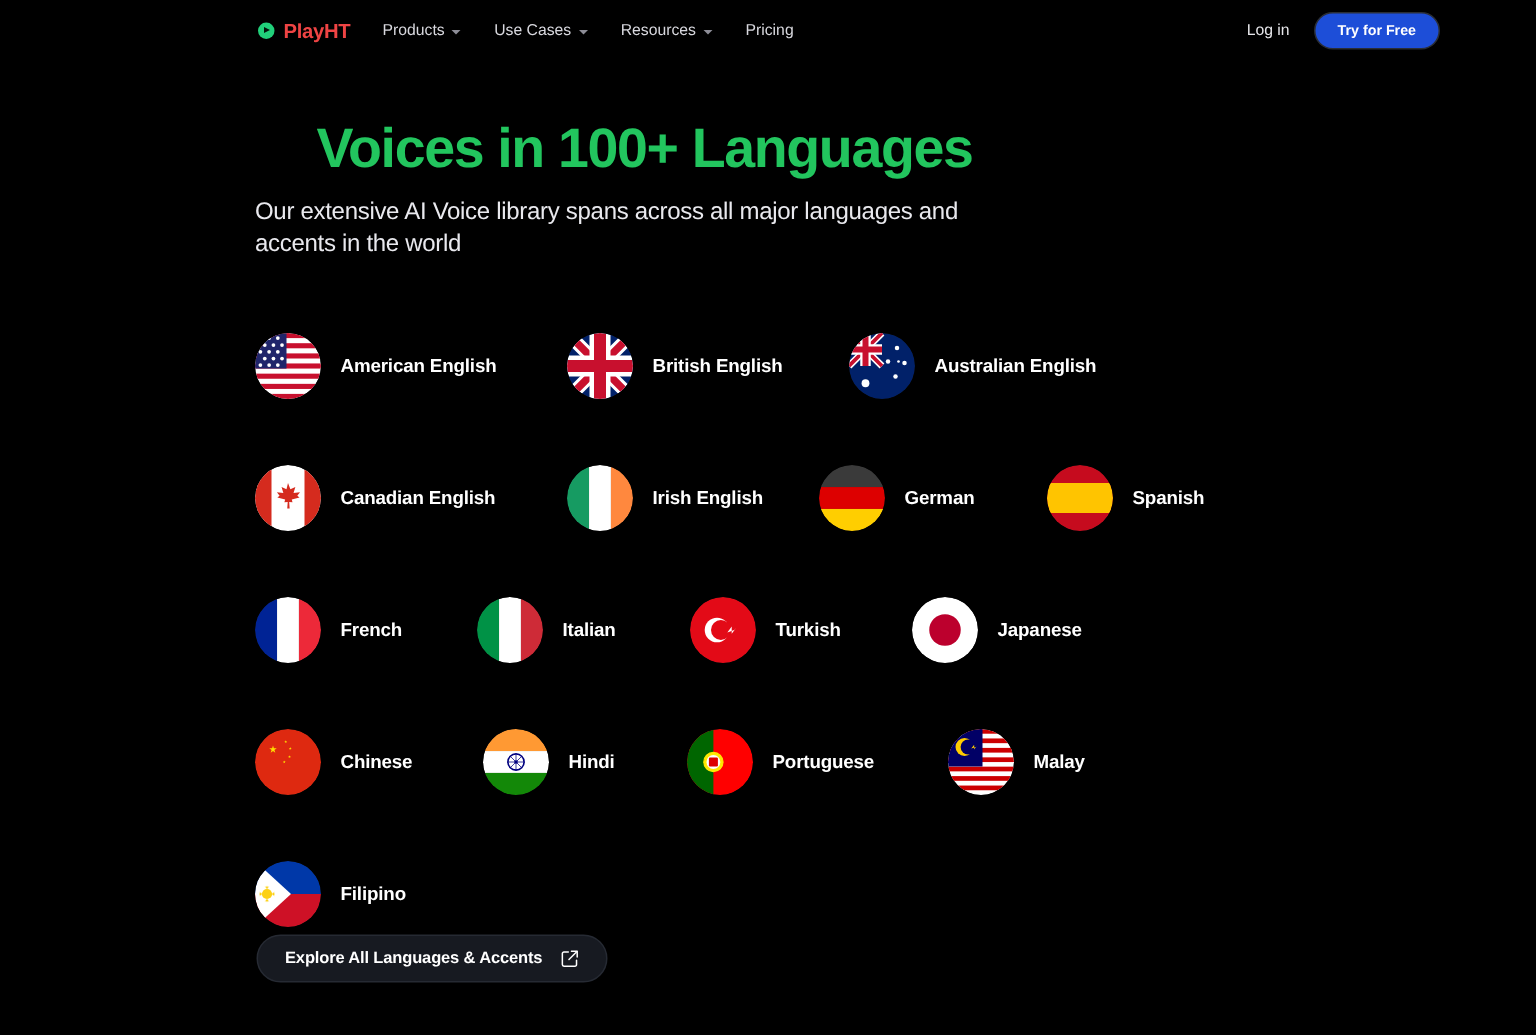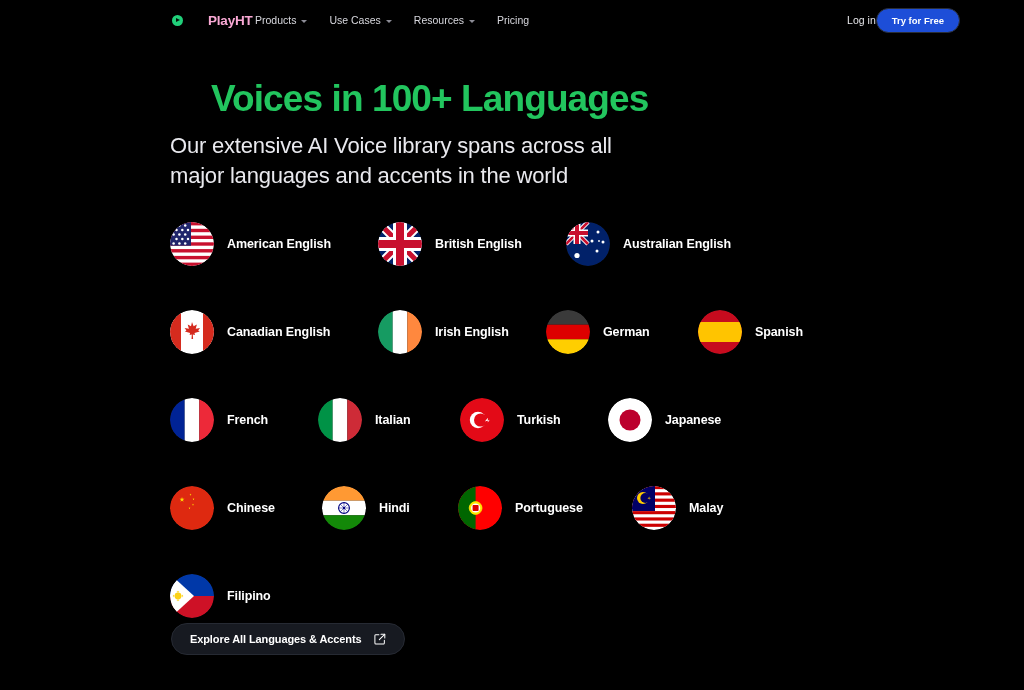--- a/index.html
+++ b/index.html
@@ -47,22 +47,21 @@
     left: 4.2px; top: 3px;
     width: 0; height: 0;
     border-left: 4px solid #04140c;
     border-top: 2.6px solid transparent;
     border-bottom: 2.6px solid transparent;
   }
   .brand-name {
     font-size: 13.5px;
     font-weight: 700;
     letter-spacing: -0.2px;
-    color: #f9a8d4;
-    margin-left: 19px;
+    color: #ef4444;
   }
 
   .nav-links {
     position: absolute;
     left: 255px;
     display: flex;
     gap: 22px;
   }
   .nav-link {
     display: flex;
@@ -82,20 +81,21 @@
     display: inline-block;
     position: relative;
     top: 1px;
   }
 
   .nav-right {
     position: absolute;
     right: 64px;
     display: flex;
     align-items: center;
+    gap: 16px;
   }
   .login-link {
     font-size: 10.5px;
     color: #e6e6ea;
     cursor: pointer;
   }
   .cta-pill {
     background: #1d4ed8;
     border: 1px solid #2a2e36;
     border-radius: 999px;
@@ -117,21 +117,21 @@
   .hero-title {
     font-size: 37px;
     font-weight: 700;
     letter-spacing: -0.9px;
     line-height: 1.05;
     color: #22c55e;
     margin-left: 41px;
   }
   .hero-sub {
     margin-top: 12px;
-    font-size: 22px;
+    font-size: 16px;
     font-weight: 400;
     line-height: 1.35;
     color: #e9e9ee;
     letter-spacing: -0.2px;
     max-width: 470px;
   }
 
   
   .lang-rows {
     position: absolute;

